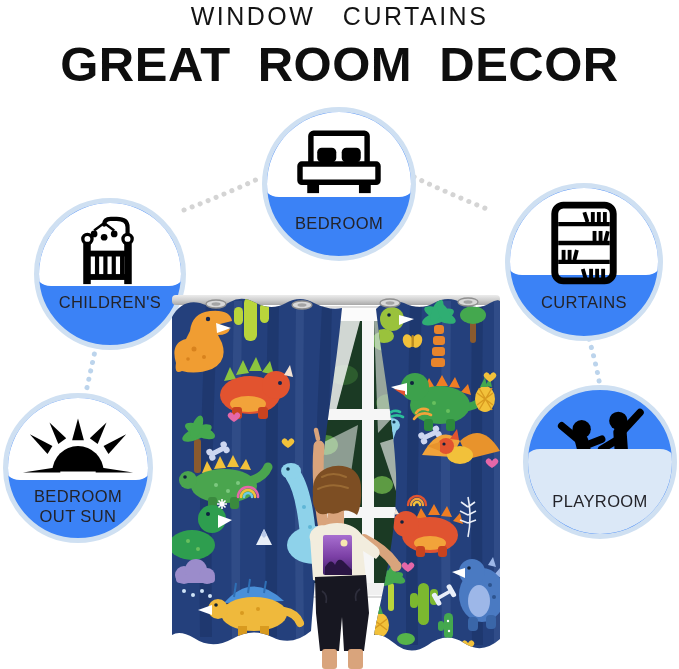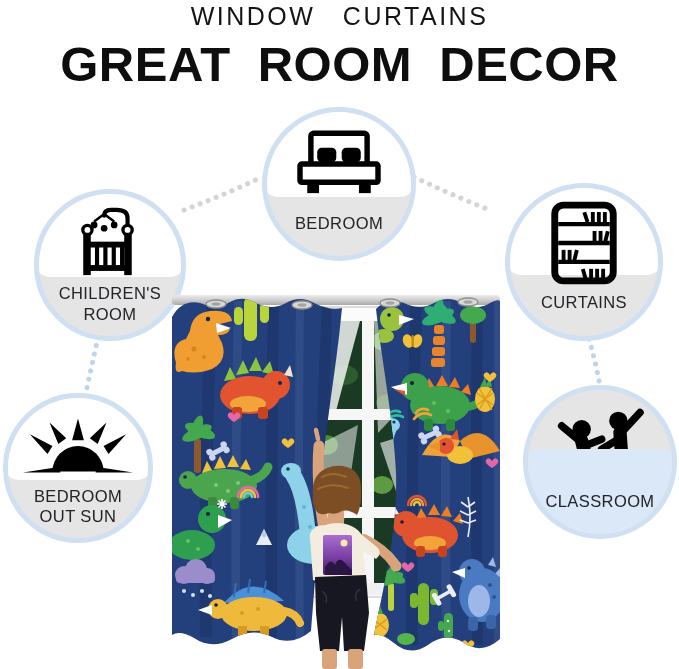--- a/index.html
+++ b/index.html
@@ -6,30 +6,30 @@
   .canvas{position:relative;width:679px;height:669px;background:#ffffff;overflow:hidden;
           font-family:Liberation Sans, sans-serif;}
   
   .kicker{position:absolute;top:2px;left:0;width:100%;text-align:center;
           font-size:25px;font-weight:400;letter-spacing:2.5px;word-spacing:18px;color:#141414;}
   .title{position:absolute;top:36px;left:0;width:100%;text-align:center;
          font-size:49px;font-weight:700;letter-spacing:0.5px;word-spacing:13px;color:#0e0e0e;}
   
   .connectors{position:absolute;left:0;top:0;z-index:1;}
   
-  .bubble{position:absolute;border-radius:50%;background:#e5e5e5;border:5px solid #cfe0f2;
+  .bubble{position:absolute;border-radius:50%;background:#3b82f6;border:5px solid #cfe0f2;
           box-sizing:border-box;overflow:hidden;z-index:2;}
   .bwhite{position:absolute;left:-6px;right:-6px;top:-6px;height:63%;
           background:#ffffff;border-radius:0 0 18px 18px;}
   .bicon{position:absolute;left:50%;transform:translateX(-50%);}
   .blabel{position:absolute;left:0;width:100%;text-align:center;color:#232329;
           font-size:16.5px;font-weight:500;letter-spacing:0.4px;line-height:1.22;}
   .blabel .ln{display:block;}
   .b-bedroom  {left:262px;top:107px;width:154px;height:154px;}
-  .b-children {left:34px; top:189px;width:152px;height:152px;}
+  .b-children {left:34px; top:198px;width:152px;height:152px;}
   .b-classroom{left:505px;top:183px;width:158px;height:158px;}
   .b-sun      {left:3px;  top:393px;width:150px;height:150px;}
   .b-playroom {left:523px;top:385px;width:154px;height:154px;}
   .b-bedroom  .bicon{top:14px;}
   .b-children .bicon{top:8px;}
   .b-classroom.bubble .bicon{top:12px;}
   .b-sun      .bicon{top:18px;}
   .b-playroom .bicon{top:14px;}
   .lbl-one{top:70%;}
   .lbl-two{top:63%;}
@@ -84,21 +84,20 @@
         <rect x="26" y="46" width="53" height="7" fill="#000"></rect>
         <rect x="26" y="74" width="53" height="7" fill="#000"></rect>
         <rect x="37" y="50" width="5" height="27" fill="#000"></rect>
         <rect x="47" y="50" width="5" height="27" fill="#000"></rect>
         <rect x="57" y="50" width="5" height="27" fill="#000"></rect>
         <rect x="67" y="50" width="5" height="27" fill="#000"></rect>
       </svg>
     </div>
     <div class="blabel lbl-two">
       <span class="ln">CHILDREN'S</span>
-      <span class="ln">ROOM</span>
     </div>
   </div>
 
   <div class="bubble b-classroom">
     <div class="bwhite"></div>
     <div class="bicon">
       <svg width="86" height="86" viewBox="0 0 100 100">
         <rect x="16" y="6" width="68" height="88" rx="10" fill="none" stroke="#000" stroke-width="8"></rect>
         <line x1="20" y1="28" x2="80" y2="28" stroke="#000" stroke-width="5"></line>
         <line x1="20" y1="50" x2="80" y2="50" stroke="#000" stroke-width="5"></line>
@@ -162,21 +161,21 @@
           <path d="M84,30 L86,58" stroke-width="16"></path>
           <path d="M84,32 L108,6" stroke-width="9"></path>
           <path d="M82,38 L62,50" stroke-width="9"></path>
           <path d="M82,58 L72,80" stroke-width="9"></path>
           <path d="M88,58 L98,78" stroke-width="9"></path>
         </g>
       </svg>
     </div>
     <div class="bwhite" style="height:63%;top:auto;bottom:-6px;border-radius:18px 18px 0 0;background:#dbe8f7;"></div>
     <div class="blabel lbl-one">
-      <span class="ln">CLASSROOM</span>
+      <span class="ln">PLAYROOM</span>
     </div>
   </div>
 
   <svg class="photo" viewBox="0 0 328 386" role="img" aria-label="Child reaching up to navy blue dinosaur print grommet curtains hanging on a rod in front of a white window">
     <defs>
       <linearGradient id="rodG" x1="0" y1="0" x2="0" y2="1">
         <stop offset="0" stop-color="#ececec"></stop>
           <stop offset="0.5" stop-color="#cfcfcf"></stop>
           <stop offset="1" stop-color="#a8a8a8"></stop>
       </linearGradient>

